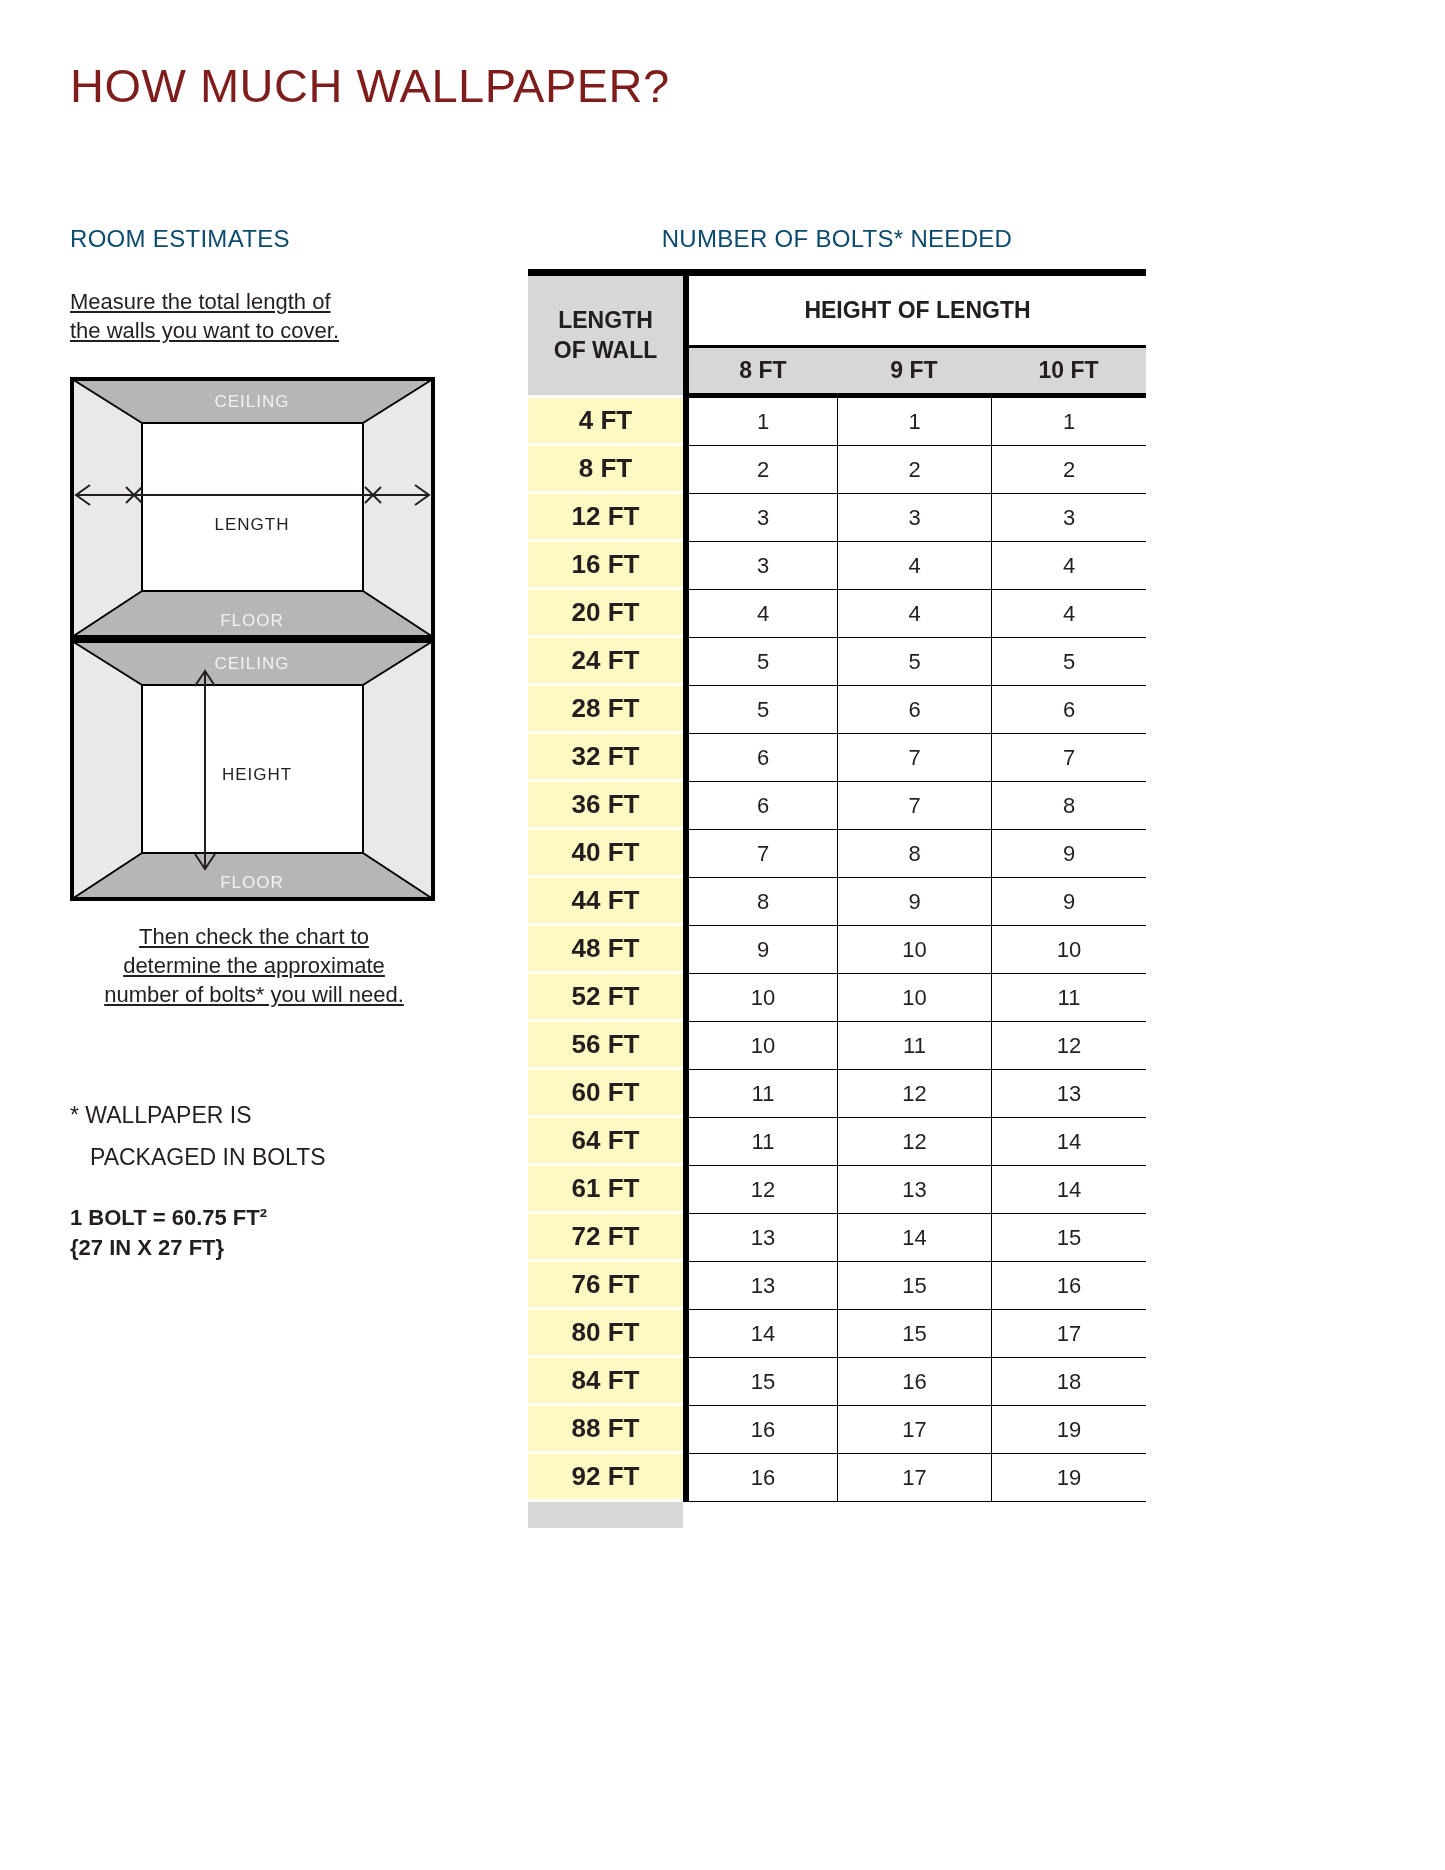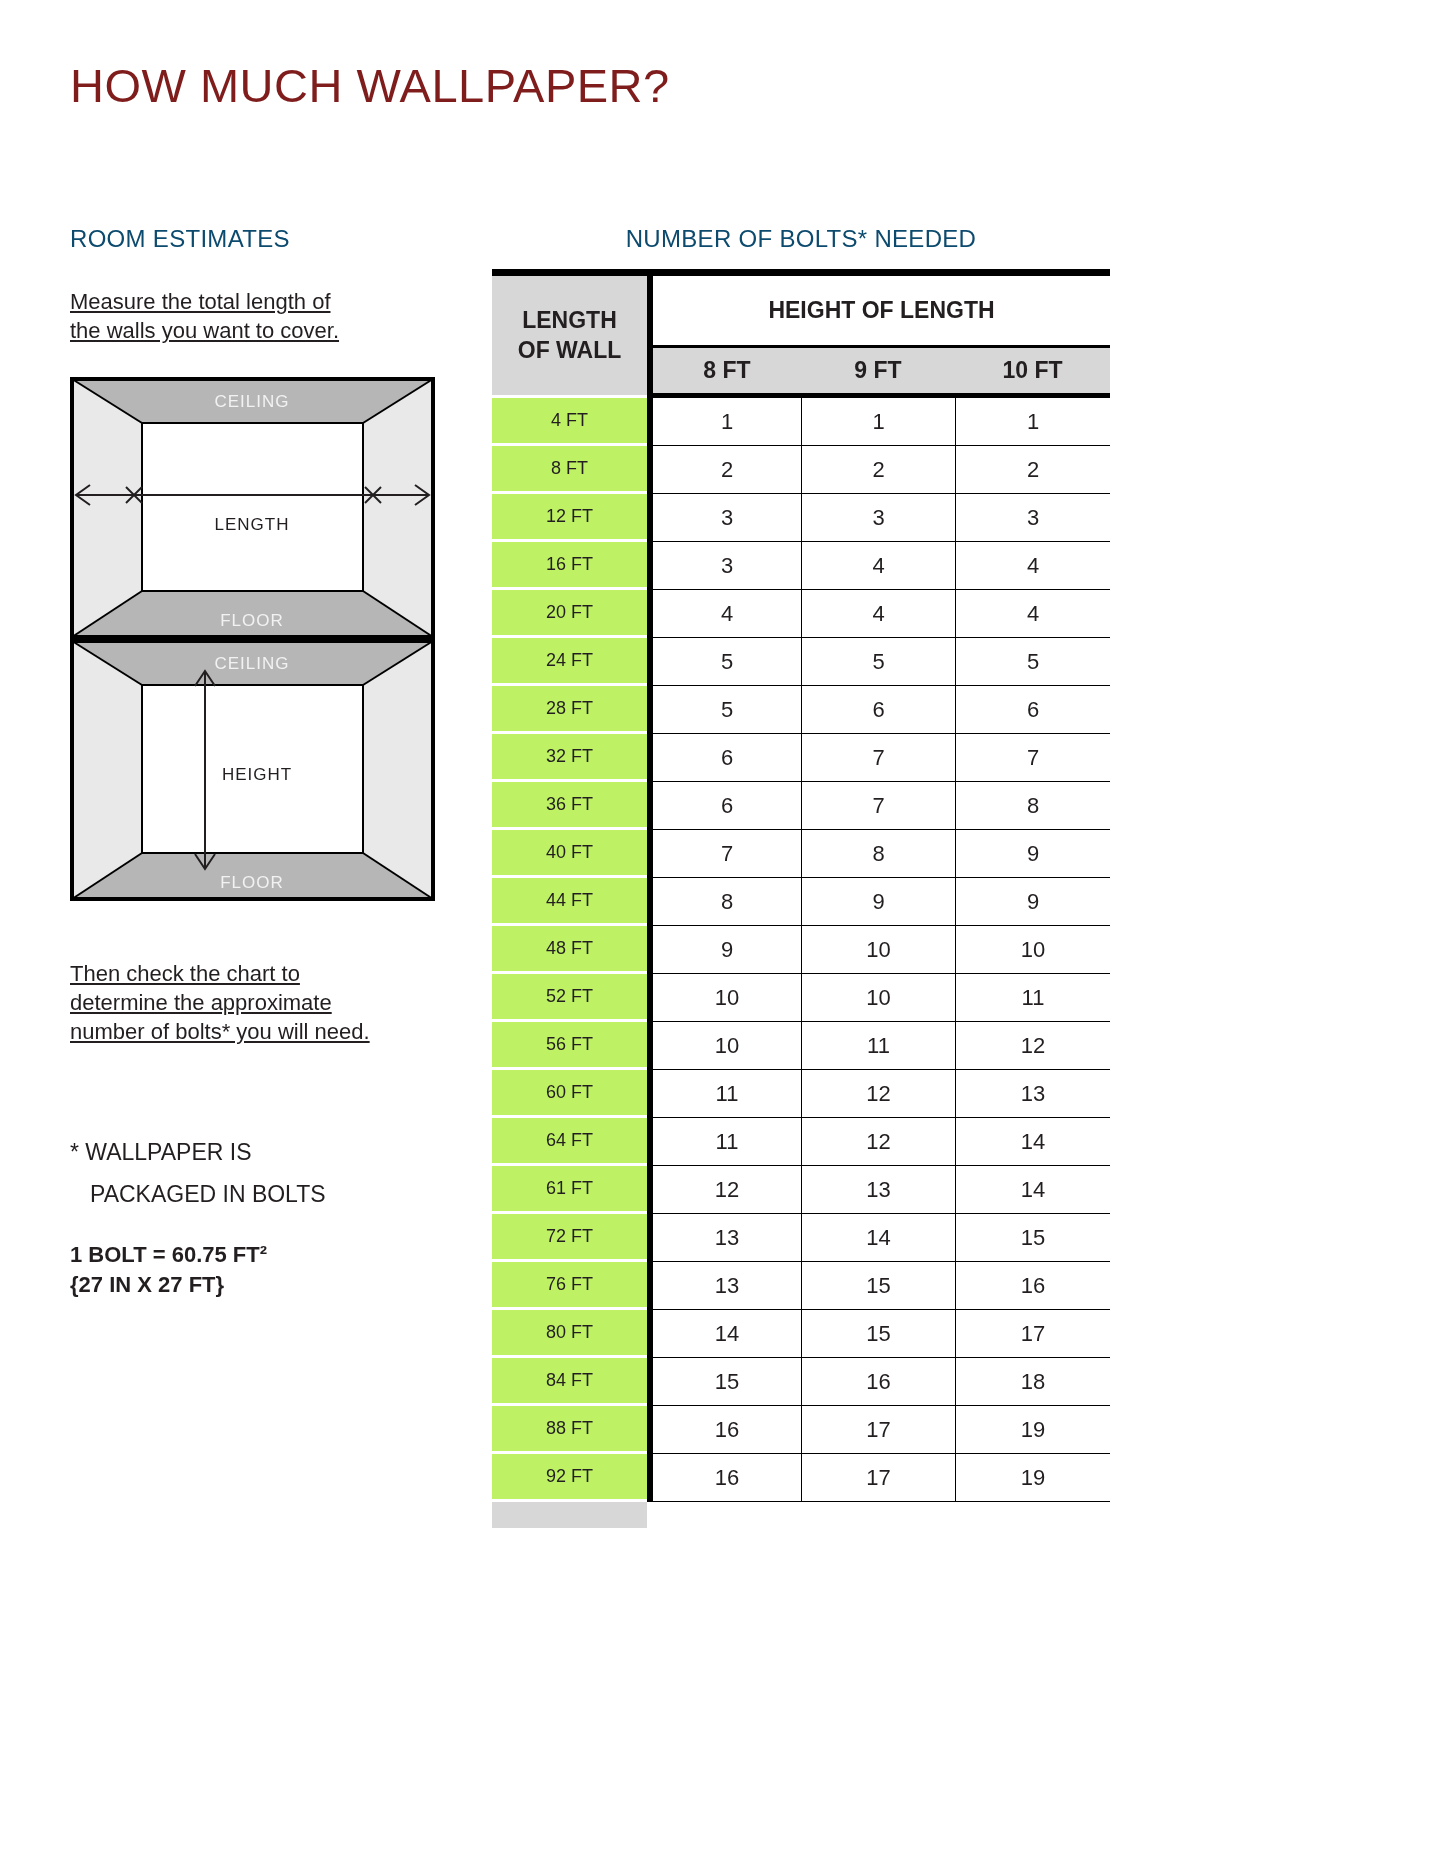--- a/index.html
+++ b/index.html
@@ -21,39 +21,39 @@
     font-size: 47px;
     font-weight: normal;
     letter-spacing: 0.5px;
   }
   .columns {
     display: flex;
     align-items: flex-start;
     margin-top: 112px;
   }
   .left-col { width: 368px; flex: 0 0 auto; }
-  .right-col { width: 618px; margin-left: 54px; flex: 0 0 auto; }
+  .right-col { width: 618px; margin-left: 90px; flex: 0 0 auto; }
 
   .section-heading {
     color: #0c4a6e;
     font-size: 24px;
     font-weight: normal;
     letter-spacing: 0.3px;
   }
   .left-col .section-heading { margin-bottom: 34px; }
 
   .para {
     font-size: 22px;
     line-height: 1.32;
     white-space: pre-line;
     text-decoration: underline;
   }
   .para.after-heading { margin-bottom: 32px; }
   .para.mid { margin: 40px 0 35px 0; }
-  .para.final { margin-top: 58px; }
+  .para.final { margin-top: 21px; text-align: center; }
 
   .diagram-svg { display: block; width: 365px; height: 262px; }
   .diagram-svg text { font-family: "Liberation Sans", sans-serif; }
 
   .footnote {
     margin-top: 92px;
     font-size: 23px;
     font-weight: normal;
     line-height: 1.3;
   }
@@ -103,24 +103,24 @@
   }
   .col-header {
     grid-row: 2;
     background: #d7d7d7;
     border-bottom: 5px solid #000;
     font-weight: bold;
     font-size: 23px;
   }
   .col-header.first { border-left: 6px solid #000; }
   .len-cell {
-    background: #bef264;
+    background: #fef9c3;
     border-bottom: 3px solid #ffffff;
-    font-weight: normal;
-    font-size: 18px;
+    font-weight: bold;
+    font-size: 26px;
   }
   .val-cell {
     background: #ffffff;
     border-bottom: 1px solid #000;
     font-size: 22px;
   }
   .val-cell.thickleft { border-left: 6px solid #000; }
   .val-cell.vline { border-left: 1px solid #000; }
   .len-cap {
     grid-column: 1;

